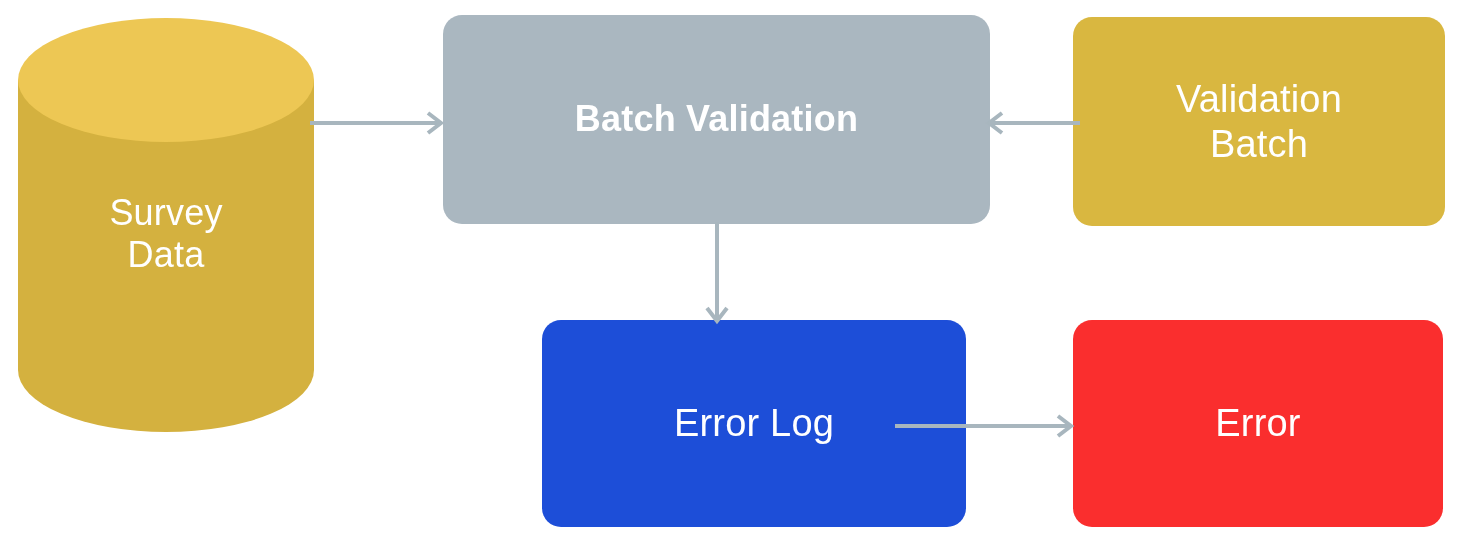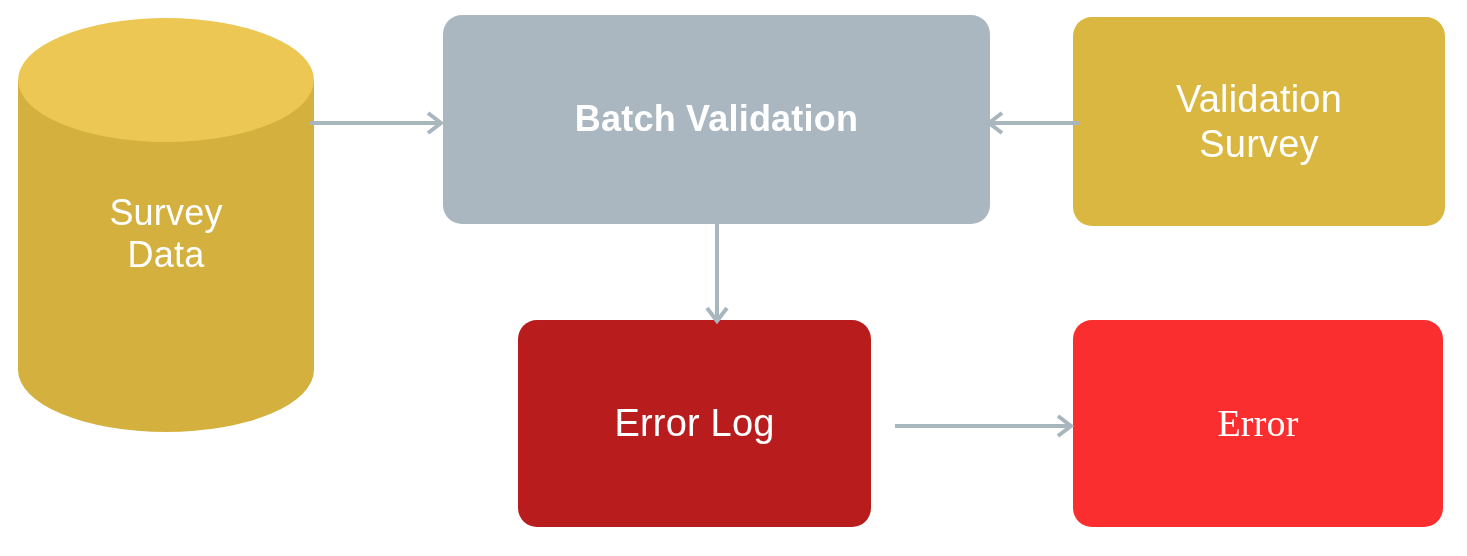--- a/index.html
+++ b/index.html
@@ -78,39 +78,38 @@
     left: 1073px;
     top: 17px;
     width: 372px;
     height: 209px;
     background: #D9B740;
   }
   #validation-rules-node .node-label {
     font-size: 38px;
   }
   #error-log-node {
-    left: 518px;
+    left: 542px;
     top: 320px;
-    width: 353px;
+    width: 424px;
     height: 207px;
-    background: #b91c1c;
+    background: #1d4ed8;
   }
   #error-log-node .node-label {
     font-size: 38px;
   }
   #error-node {
     left: 1073px;
     top: 320px;
     width: 370px;
     height: 207px;
     background: #FA2E2E;
   }
   #error-node .node-label {
     font-size: 38px;
-    font-family: Liberation Serif, serif;
   }
 
   
   .connector {
     position: absolute;
     overflow: visible;
   }
   #conn-survey-to-batch { left: 310px; top: 100px;  width: 140px; height: 46px; }
   #conn-rules-to-batch   { left: 984px; top: 100px;  width: 96px;  height: 46px; }
   #conn-batch-to-errorlog{ left: 694px; top: 222px;  width: 46px;  height: 105px; }
@@ -131,21 +130,21 @@
   </div>
 
   <div class="node rbox" id="batch-validation-node">
     <div class="node-label">
       <span class="line-strong">Batch Validation</span>
     </div>
   </div>
 
   <div class="node rbox" id="validation-rules-node">
     <div class="node-label">Validation
-Survey</div>
+Batch</div>
   </div>
 
   <div class="node rbox" id="error-log-node">
     <div class="node-label">Error Log</div>
   </div>
 
   <div class="node rbox" id="error-node">
     <div class="node-label">Error</div>
   </div>
 

